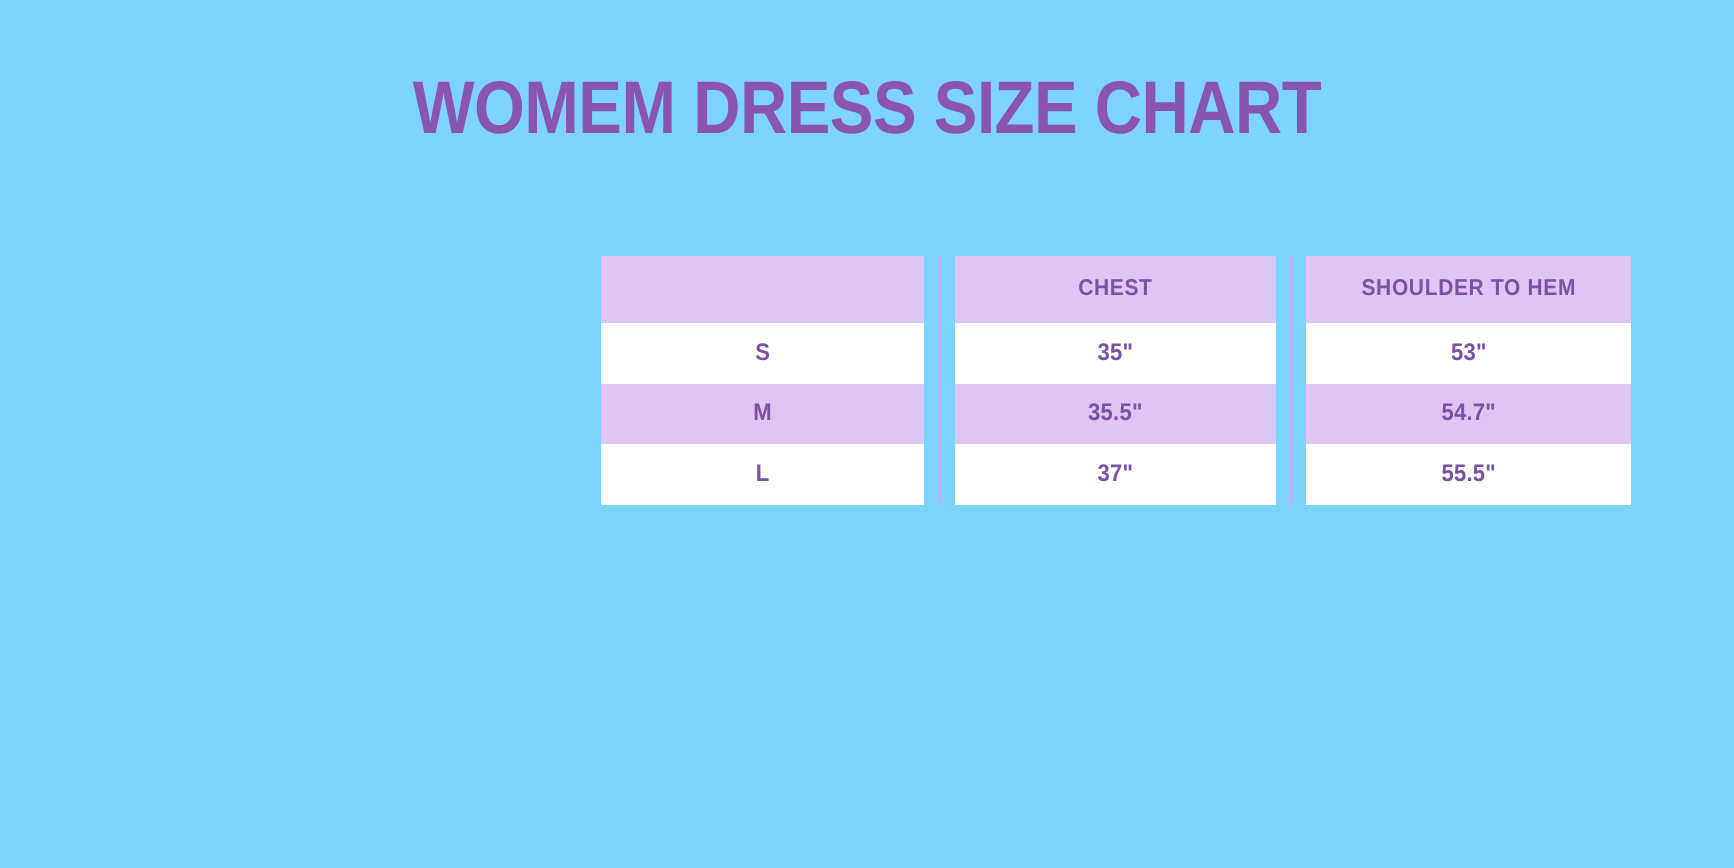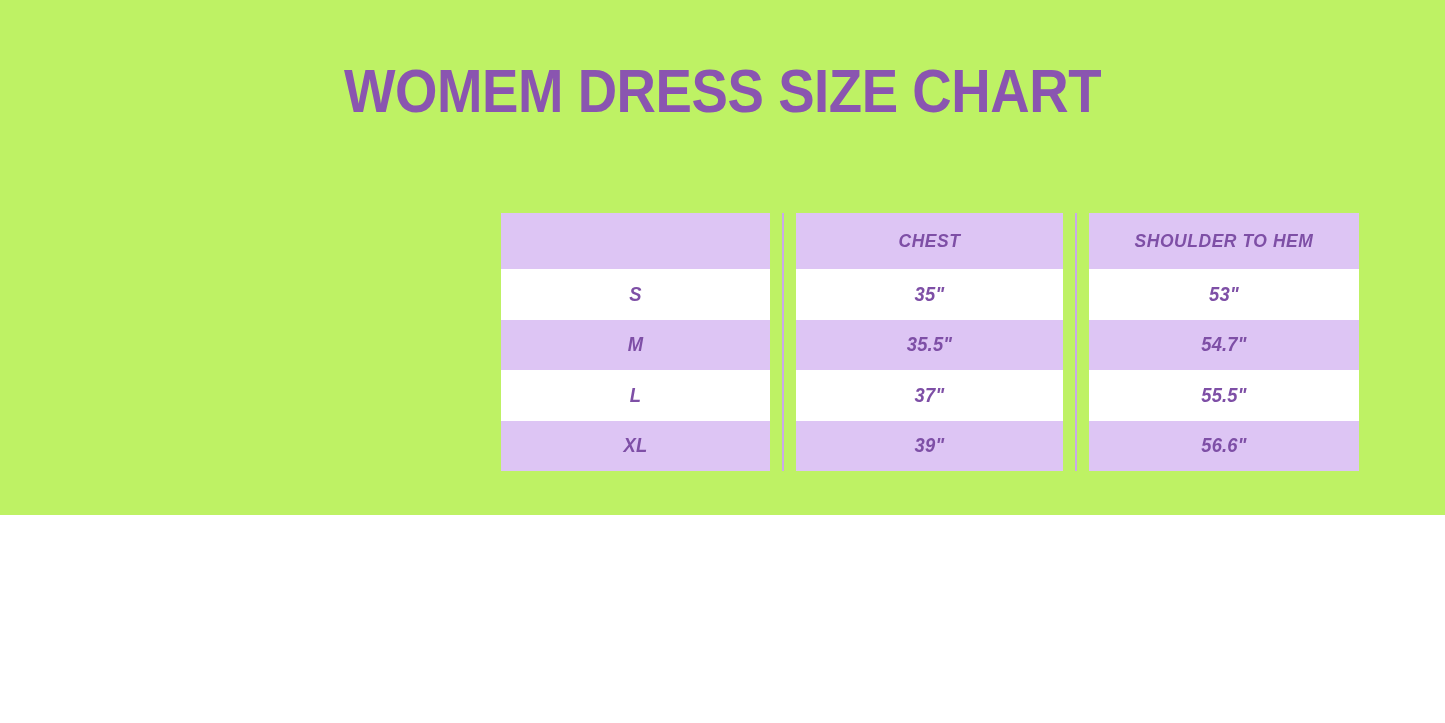--- a/index.html
+++ b/index.html
@@ -8,22 +8,22 @@
     width: 1445px;
     height: 723px;
     background: #ffffff;
     font-family: "Liberation Sans", sans-serif;
     overflow: hidden;
   }
 
   .page {
     position: relative;
     width: 1445px;
-    height: 515px;
-    background: #bef264;
+    height: 723px;
+    background: #7dd3fc;
   }
 
   
   .chart-title {
     position: absolute;
     left: 0;
     top: 55px;
     width: 1445px;
     text-align: center;
     font-family: "Liberation Sans", sans-serif;
@@ -42,21 +42,20 @@
     left: 489px;
     top: 213px;
     width: 882px;
     height: 354px;
   }
 
   table.size-table {
     width: 882px;
     border-collapse: collapse;
     table-layout: fixed;
-    font-style: italic;
   }
 
   table.size-table col.c-size  { width: 294px; }
   table.size-table col.c-chest { width: 293px; }
   table.size-table col.c-hem   { width: 295px; }
 
   table.size-table th,
   table.size-table td {
     height: 50.5px;
     text-align: center;
@@ -123,22 +122,17 @@
         <tr class="row-even">
           <td class="col-size">M</td>
           <td class="col-chest">35.5"</td>
           <td class="col-hem">54.7"</td>
         </tr>
         <tr class="row-odd">
           <td class="col-size">L</td>
           <td class="col-chest">37"</td>
           <td class="col-hem">55.5"</td>
         </tr>
-        <tr class="row-even">
-          <td class="col-size">XL</td>
-          <td class="col-chest">39"</td>
-          <td class="col-hem">56.6"</td>
-        </tr>
       </tbody>
     </table>
   </div>
 
 </div>
 
 </body></html>

